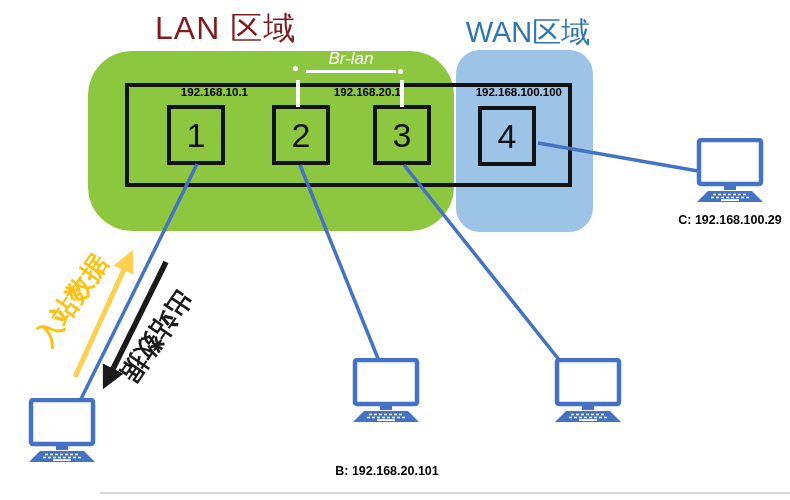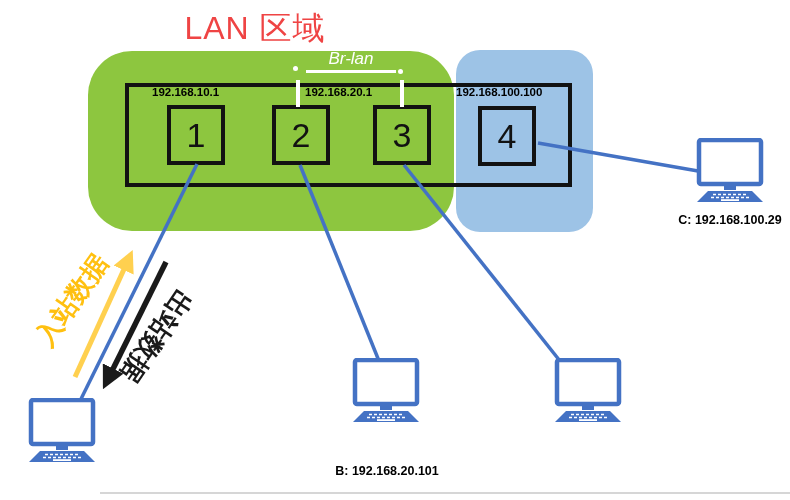--- a/index.html
+++ b/index.html
@@ -5,36 +5,36 @@
   html,body{margin:0;padding:0;background:#fff;}
   .stage{
     position:relative;width:790px;height:500px;background:#fff;overflow:hidden;
     font-family:"Liberation Sans","DejaVu Sans",sans-serif;
   }
   
   .zone-lan{position:absolute;left:88px;top:51px;width:366px;height:180px;
     background:#8DC63F;border-radius:44px;}
   .zone-wan{position:absolute;left:456px;top:50px;width:137px;height:182px;
     background:#9DC3E6;border-radius:24px;}
-  .title-lan{position:absolute;left:155px;top:7px;width:200px;text-align:center;
-    font-size:32px;color:#ef4444;letter-spacing:1px;white-space:nowrap;}
+  .title-lan{position:absolute;left:155px;top:7px;width:200px;text-align:left;
+    font-size:32px;color:#7f1d1d;letter-spacing:1px;white-space:nowrap;}
   .title-wan{position:absolute;left:452px;top:13px;width:152px;text-align:center;
     font-size:29px;color:#2E75B6;white-space:nowrap;}
   
   .router{position:absolute;left:125px;top:83px;width:439px;height:96px;
     border:4px solid #121212;background:transparent;}
   .port{position:absolute;width:50px;height:52px;border:4px solid #121212;
     display:flex;align-items:center;justify-content:center;
     font-size:34px;color:#121212;background:transparent;}
   .port1{left:167px;top:105px;}
   .port2{left:272px;top:105px;}
   .port3{left:373px;top:105px;}
   .port4{left:478px;top:106px;}
   .ip{position:absolute;font-weight:bold;font-size:11.5px;color:#000;
-    text-align:left;white-space:nowrap;}
+    text-align:right;white-space:nowrap;}
   .ip1{left:152px;top:86px;width:96px;}
   .ip2{left:305px;top:86px;width:96px;}
   .ip3{left:456px;top:86px;width:106px;}
   
   .bridge-label{position:absolute;left:301px;top:49px;width:100px;text-align:center;
     color:#fff;font-size:17px;white-space:nowrap;font-style:italic;}
   .bridge-underline{position:absolute;left:306px;top:70px;width:90px;height:3px;background:#fff;}
   .bridge-tick{position:absolute;width:4px;height:27px;background:#fff;top:80px;}
   .tick-left{left:296px;}
   .tick-right{left:400px;}
@@ -66,20 +66,21 @@
   .baseline{position:absolute;left:100px;top:492px;width:690px;height:2px;background:#D6D6D6;}
 </style>
 </head>
 <body>
 
 <div class="stage">
 
   <div class="zone-lan"></div>
   <div class="zone-wan"></div>
   <div class="title-lan">LAN 区域</div>
+  <div class="title-wan">WAN区域</div>
 
   <div class="router"></div>
   <div class="ip ip1">192.168.10.1</div>
   <div class="ip ip2">192.168.20.1</div>
   <div class="ip ip3">192.168.100.100</div>
   <div class="port port1">1</div>
   <div class="port port2">2</div>
   <div class="port port3">3</div>
   <div class="port port4">4</div>
 

